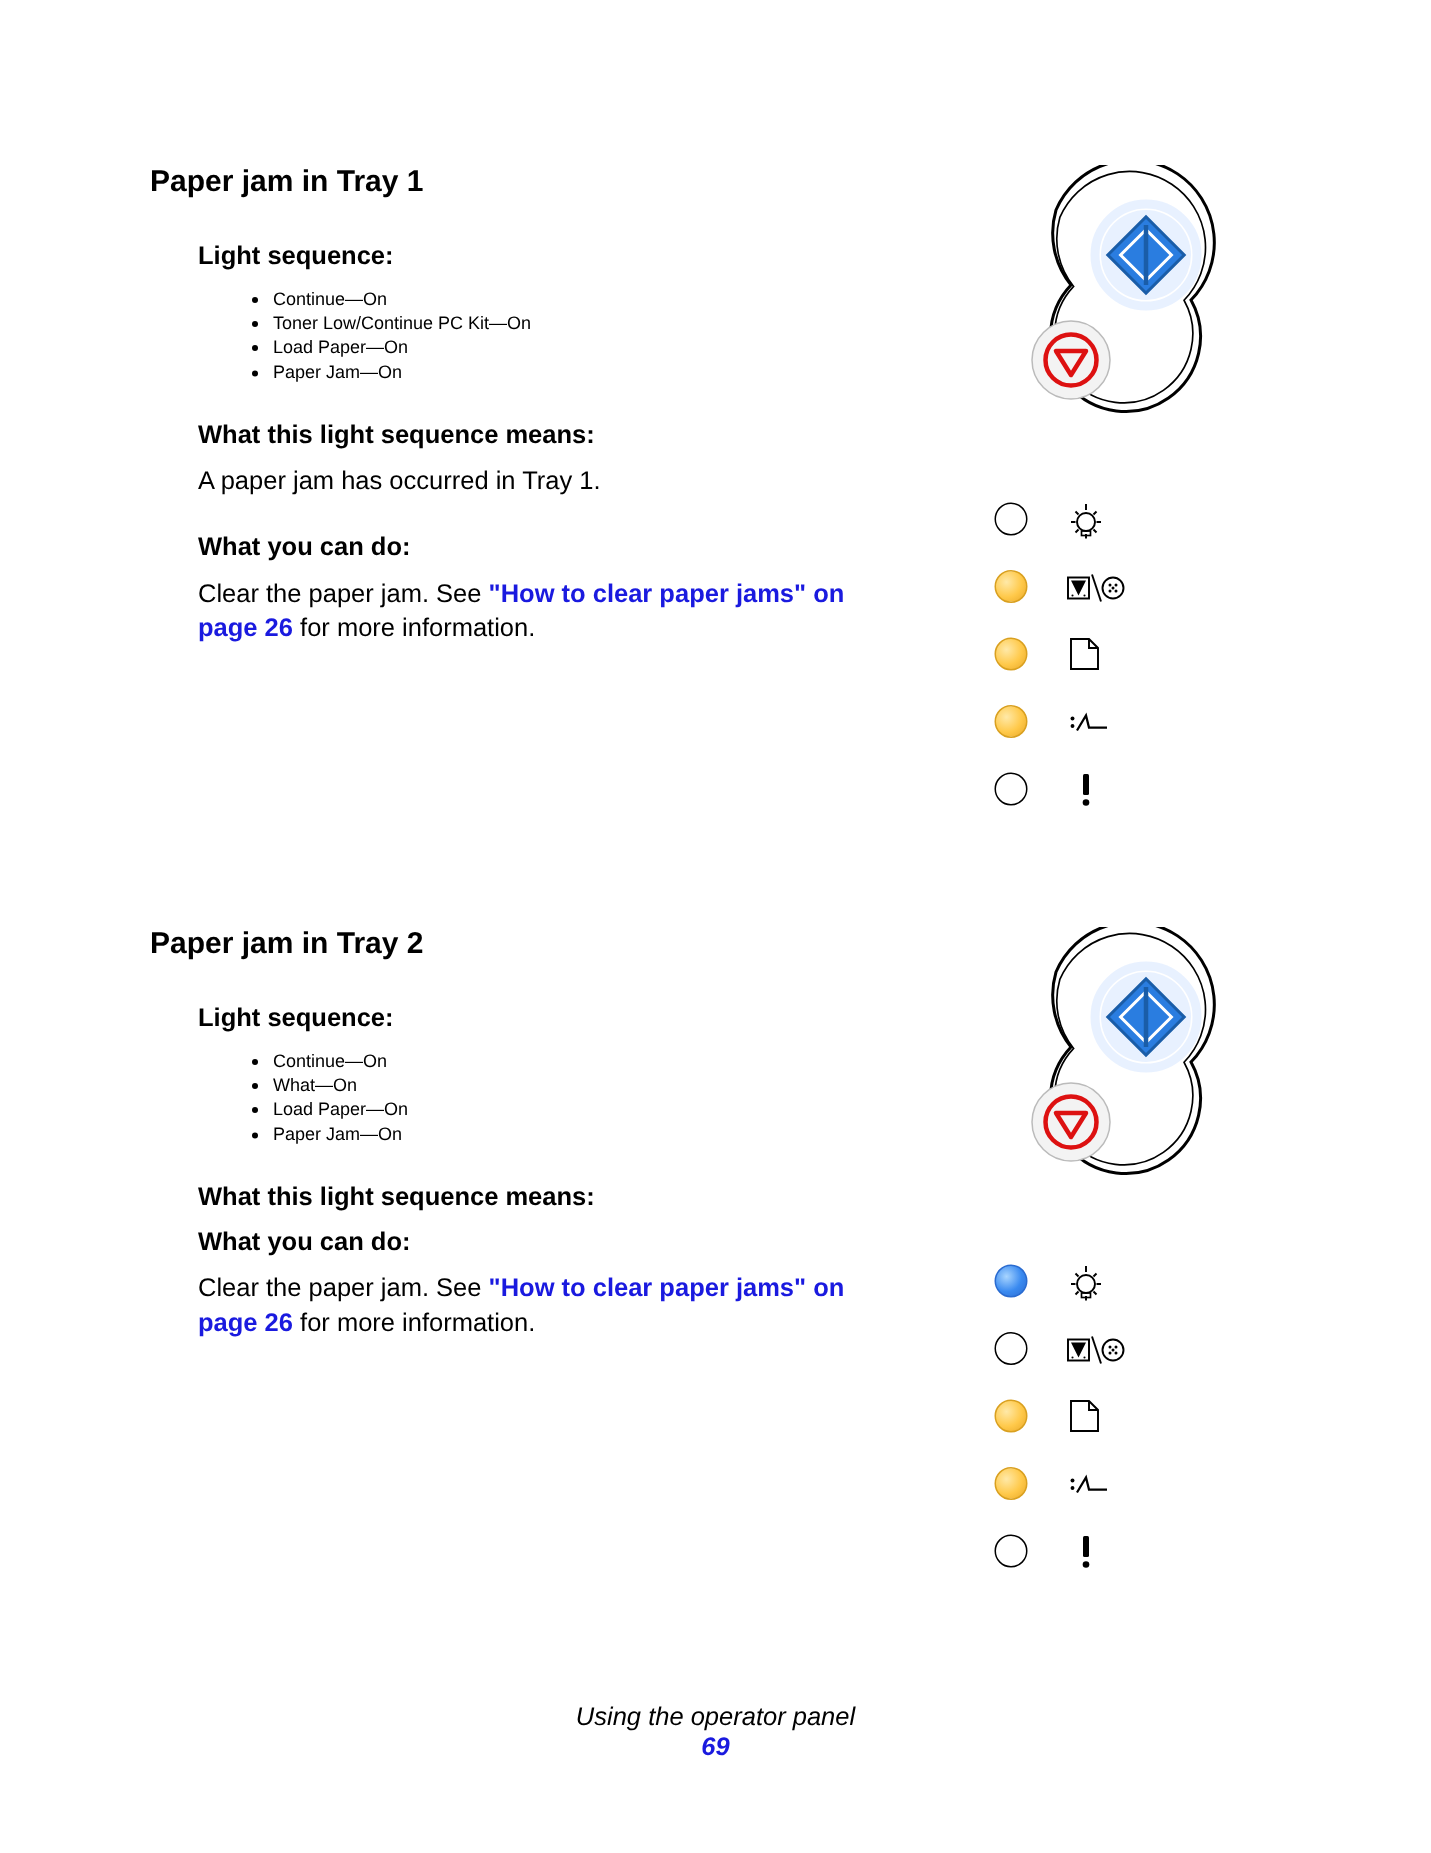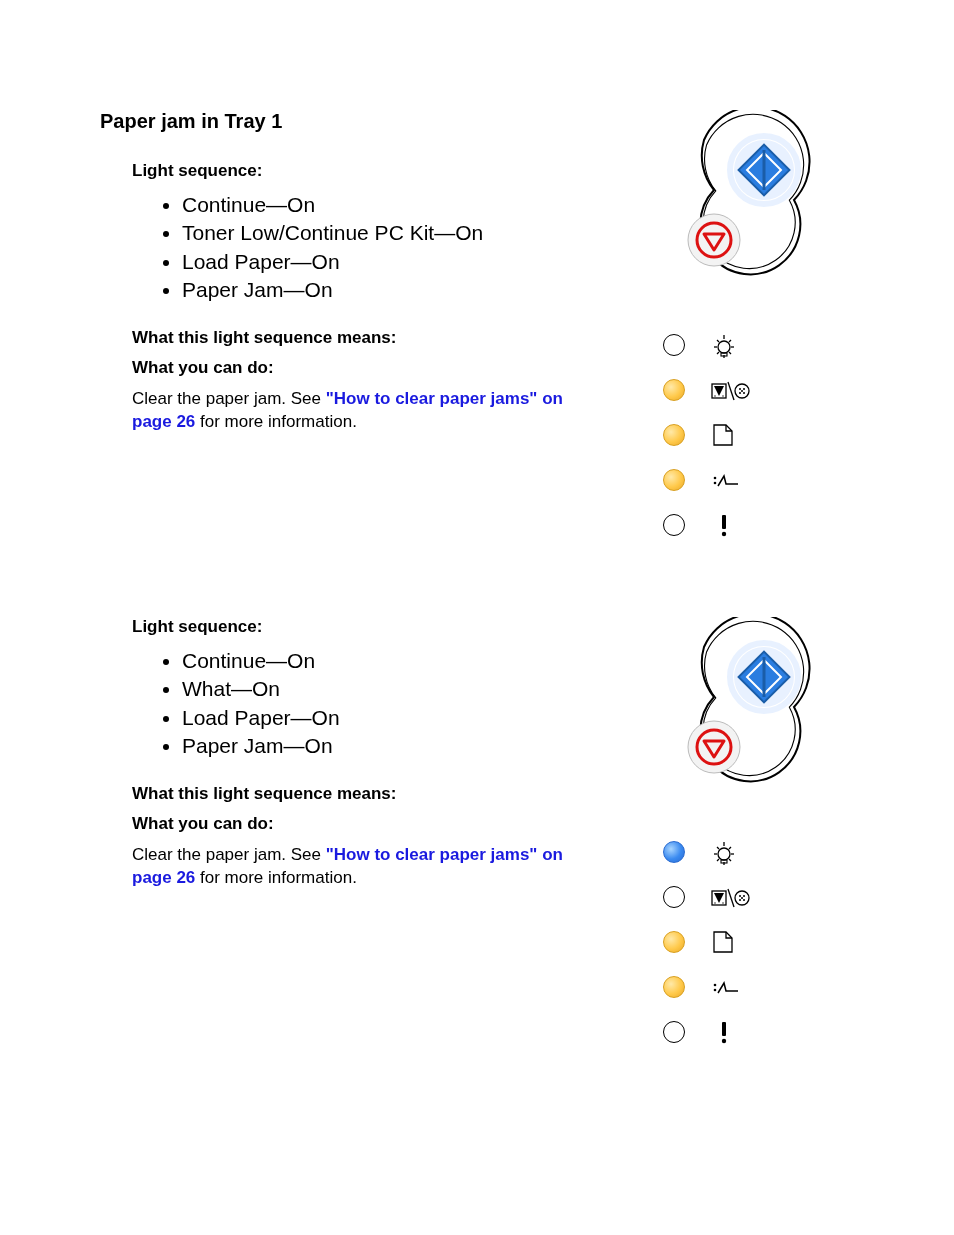--- a/index.html
+++ b/index.html
@@ -41,21 +41,21 @@
   .sub-heading {
     font-size: 17px;
     font-weight: bold;
     margin: 0 0 10px 0;
   }
   ul.seq {
     margin: 0 0 24px 0;
     padding-left: 50px;
   }
   ul.seq li {
-    font-size: 21px;
+    font-size: 12px;
     line-height: 1.35;
   }
   p.body {
     font-size: 17px;
     margin: 0 0 22px 0;
     line-height: 1.35;
   }
   a.xref {
     color: #1a1adf;
     font-weight: bold;
@@ -203,20 +203,21 @@
       <h2 class="section-title">Paper jam in Tray 1</h2>
       <div class="indent">
         <p class="sub-heading">Light sequence:</p>
         <ul class="seq">
           <li>Continue—On</li>
           <li>Toner Low/Continue PC Kit—On</li>
           <li>Load Paper—On</li>
           <li>Paper Jam—On</li>
         </ul>
         <p class="sub-heading">What this light sequence means:</p>
+        <p class="body">A paper jam has occurred in Tray 1.</p>
         <p class="sub-heading">What you can do:</p>
         <p class="body">
           <span>Clear the paper jam. See </span><a href="#" class="xref">"How to clear paper jams" on page 26</a><span> for more information.</span>
         </p>
       </div>
     </div>
     <div class="panel-col">
       <svg class="panel" viewBox="0 0 200 190">
         <use href="#panel-buttons"></use>
       </svg>
@@ -270,20 +271,21 @@
                 <use href="#sym-error"></use>
               </svg>
             </div>
         </div>
       </div>
     </div>
   </div>
 
   <div class="section">
     <div class="text-col">
+      <h2 class="section-title">Paper jam in Tray 2</h2>
       <div class="indent">
         <p class="sub-heading">Light sequence:</p>
         <ul class="seq">
           <li>Continue—On</li>
           <li>What—On</li>
           <li>Load Paper—On</li>
           <li>Paper Jam—On</li>
         </ul>
         <p class="sub-heading">What this light sequence means:</p>
         <p class="sub-heading">What you can do:</p>
@@ -347,13 +349,15 @@
               </svg>
             </div>
         </div>
       </div>
     </div>
   </div>
 
 </div>
 
 <div class="footer">
+  <div class="ftitle">Using the operator panel</div>
+  <div class="fnum">69</div>
 </div>
 
 </body></html>

